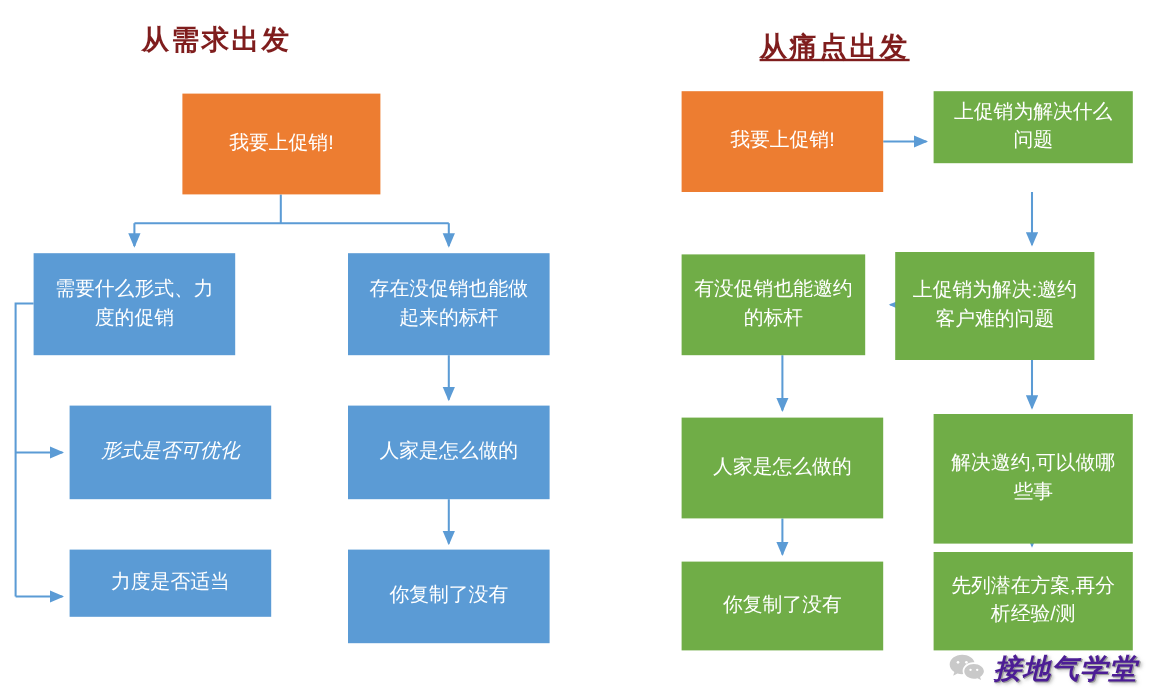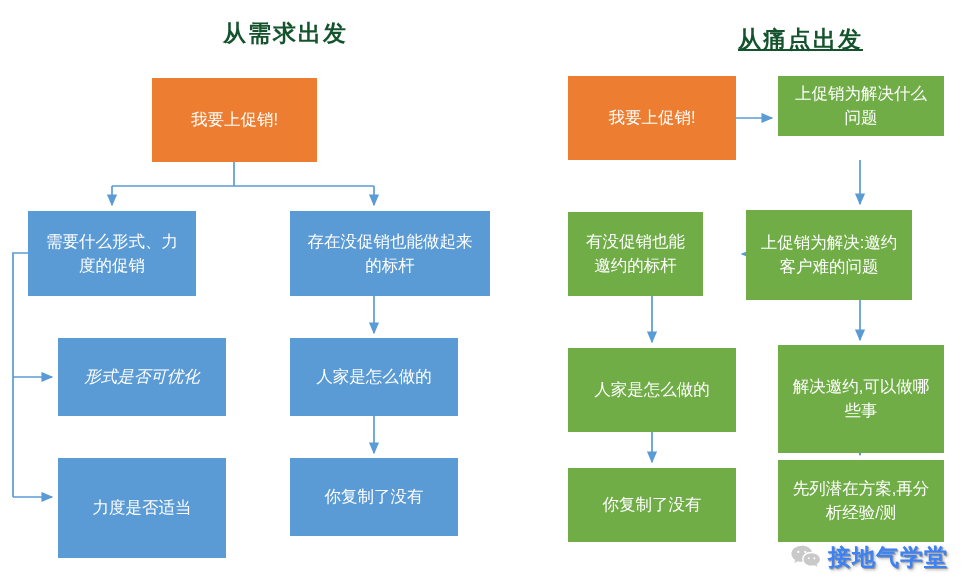--- a/index.html
+++ b/index.html
@@ -8,62 +8,63 @@
     --green:#70AD47;
     --arrow:#5B9BD5;
   }
   html,body{margin:0;padding:0;background:#fff;}
   .canvas{
     position:relative;width:974px;height:581px;background:#fff;overflow:hidden;
     font-family:"Liberation Sans","DejaVu Sans",sans-serif;
   }
   .title{
     position:absolute;font-family:"Liberation Serif","DejaVu Serif",serif;
-    font-weight:bold;font-size:23px;color:#14532d;text-align:right;letter-spacing:2px;
+    font-weight:bold;font-size:23px;color:#7f1d1d;text-align:left;letter-spacing:2px;
   }
   .t-left{left:118px;top:18px;width:230px;}
   .t-right{left:633px;top:24px;width:230px;text-decoration:underline;}
   .box{
     position:absolute;display:flex;align-items:center;justify-content:center;
     text-align:center;color:#fff;font-size:16.5px;line-height:1.45;
     padding:4px 10px;box-sizing:border-box;
   }
   .orange{background:var(--orange);}
   .blue{background:var(--blue);}
   .green{background:var(--green);}
   
   .l-start   {left:152px;top:78px; width:165px;height:84px;}
   .l-need    {left:28px; top:211px;width:168px;height:85px;}
-  .l-bench   {left:290px;top:211px;width:200px;height:85px;}
+  .l-bench   {left:290px;top:211px;width:168px;height:85px;}
   .l-form    {left:58px; top:338px;width:168px;height:78px;font-style:italic;}
-  .l-strength{left:58px; top:458px;width:168px;height:100px;}
+  .l-strength{left:58px; top:458px;width:168px;height:56px;}
   .l-how     {left:290px;top:338px;width:168px;height:78px;}
   .l-copy    {left:290px;top:458px;width:168px;height:78px;}
   
   .r-start   {left:568px;top:76px; width:168px;height:84px;}
   .r-q1      {left:778px;top:76px; width:166px;height:60px;}
   .r-q2      {left:746px;top:210px;width:166px;height:90px;}
-  .r-bench   {left:568px;top:212px;width:135px;height:84px;}
+  .r-bench   {left:568px;top:212px;width:153px;height:84px;}
   .r-how     {left:568px;top:348px;width:168px;height:84px;}
   .r-copy    {left:568px;top:468px;width:168px;height:74px;}
   .r-actions {left:778px;top:345px;width:166px;height:108px;}
   .r-plan    {left:778px;top:460px;width:166px;height:82px;}
   
   .overlay{position:absolute;left:0;top:0;pointer-events:none;}
   .edge{stroke:var(--arrow);stroke-width:1.7;fill:none;}
   .arr{marker-end:url(#ah);}
   .ahp{fill:var(--arrow);}
   
   .watermark{
     position:absolute;right:26px;bottom:8px;display:flex;align-items:center;gap:6px;
   }
   .wm-icon{width:32px;height:27px;display:inline-block;}
   .wm-text{
-    font-weight:bold;font-size:23px;color:#3b82f6;letter-spacing:1px;
+    font-weight:bold;font-size:23px;color:#4c1d95;letter-spacing:1px;
     text-shadow:1px 1px 0 #9a9a9a,2px 2px 3px rgba(120,120,120,.55);
+    font-style:italic;
   }
 </style>
 </head>
 <body>
 
 <div class="canvas">
 
   <div class="title t-left">从需求出发</div>
   <div class="title t-right">从痛点出发</div>
 

